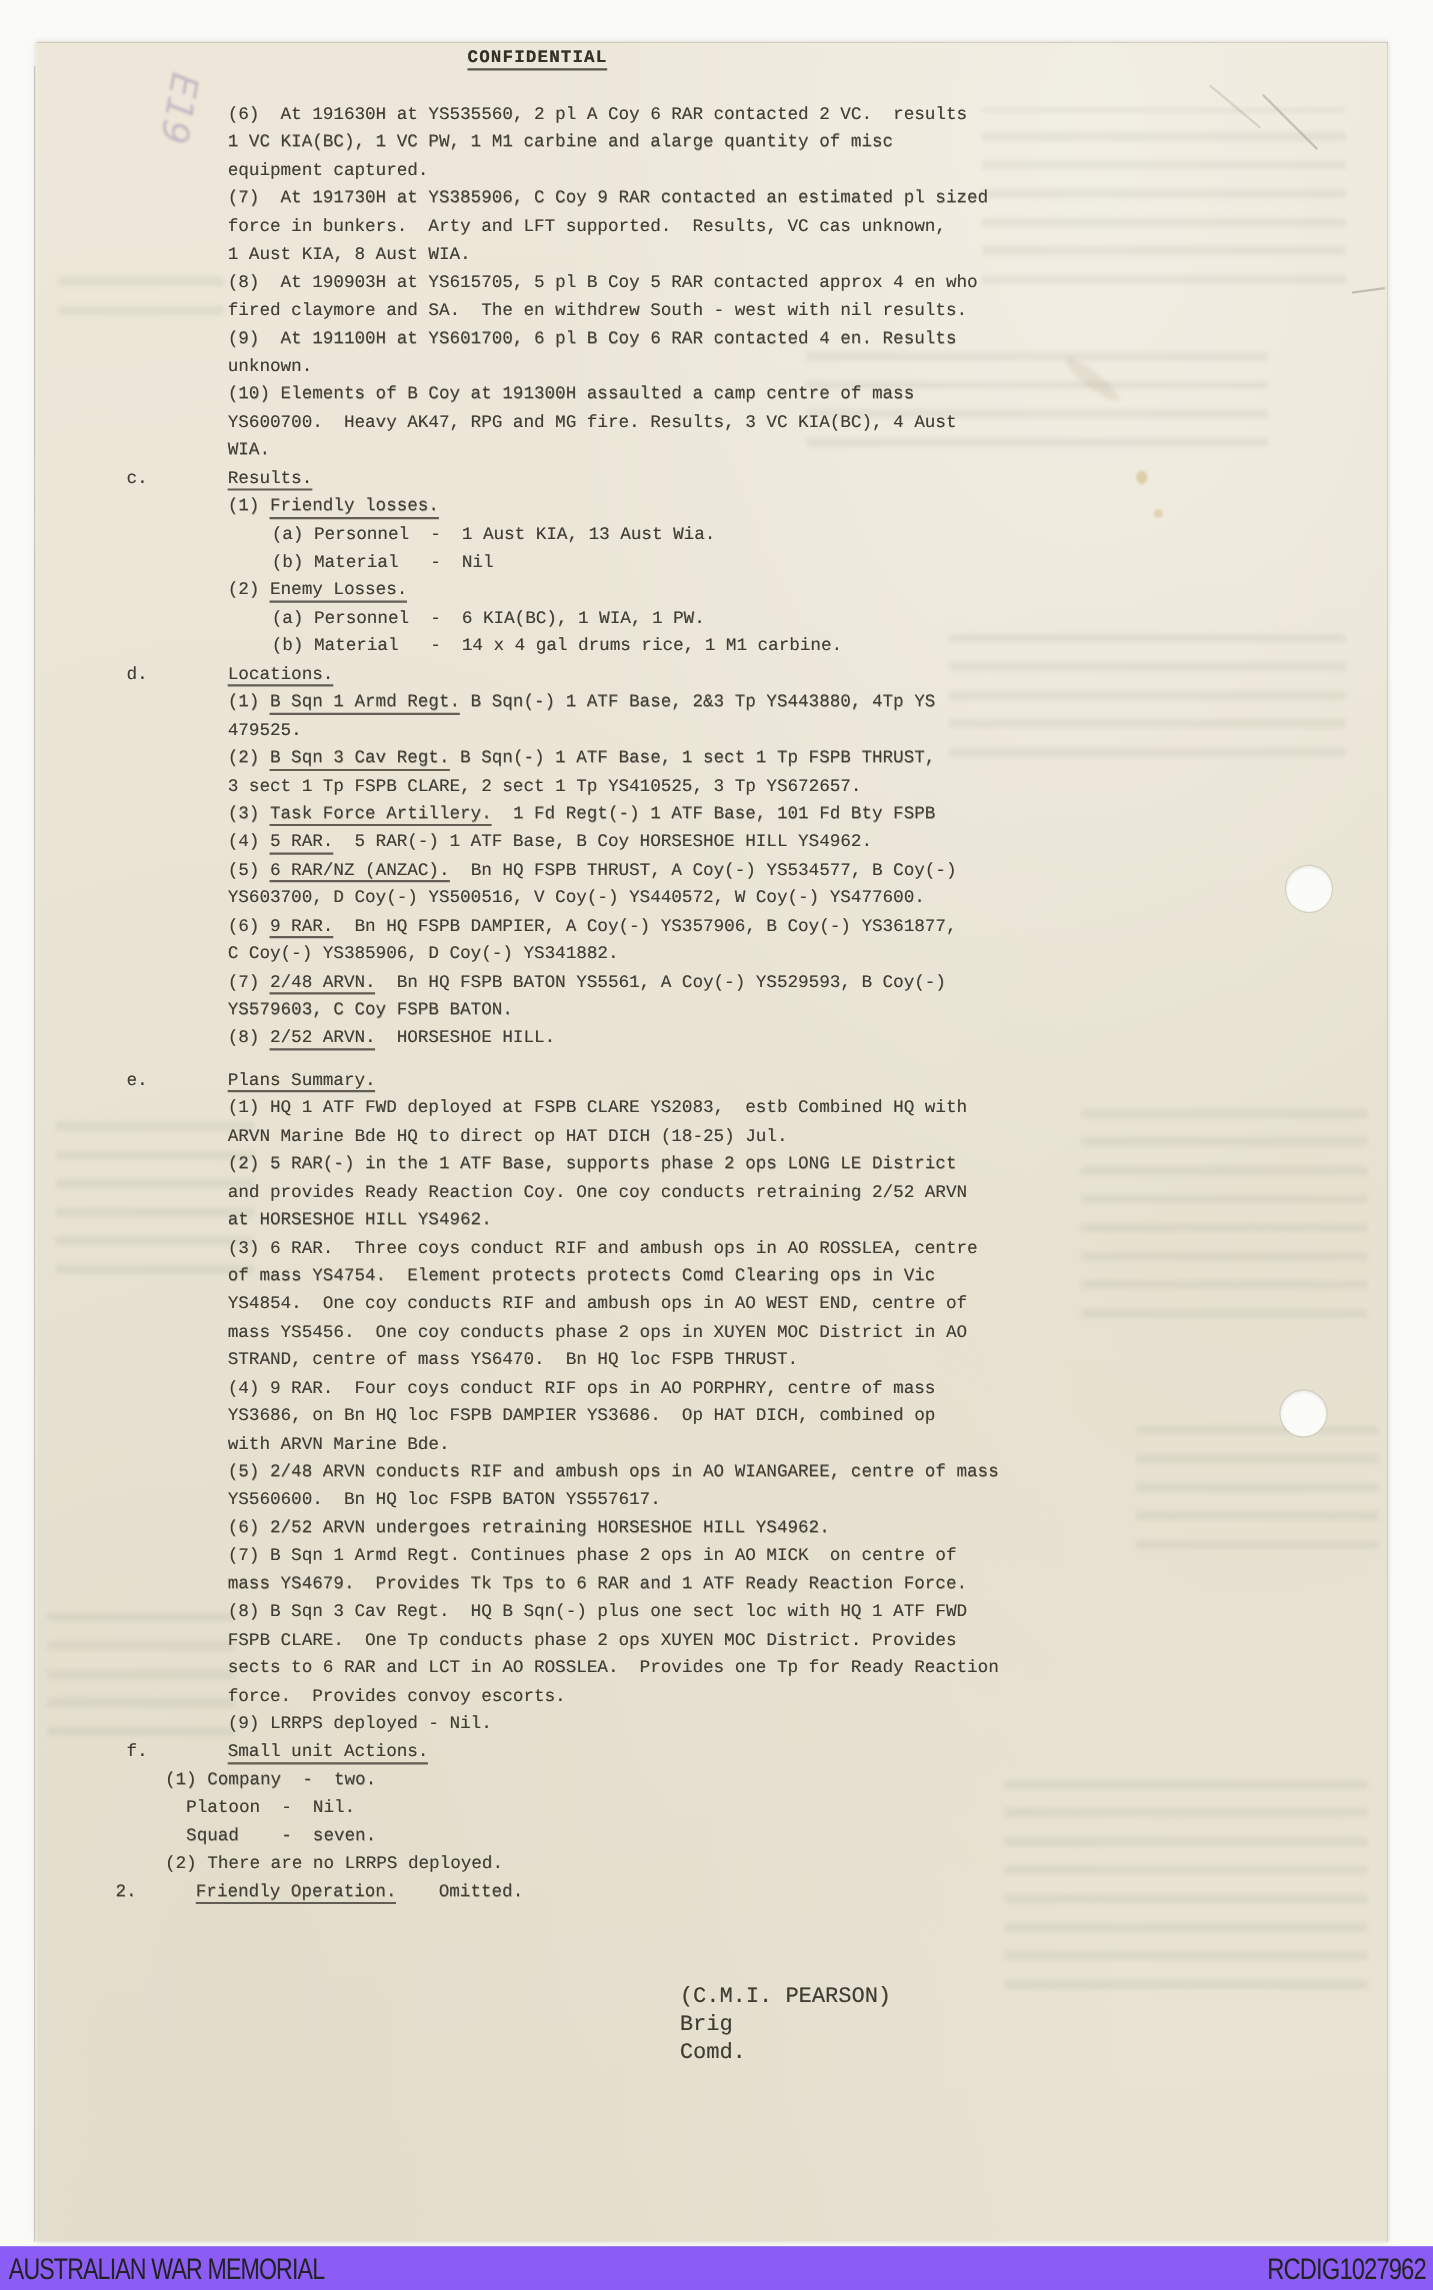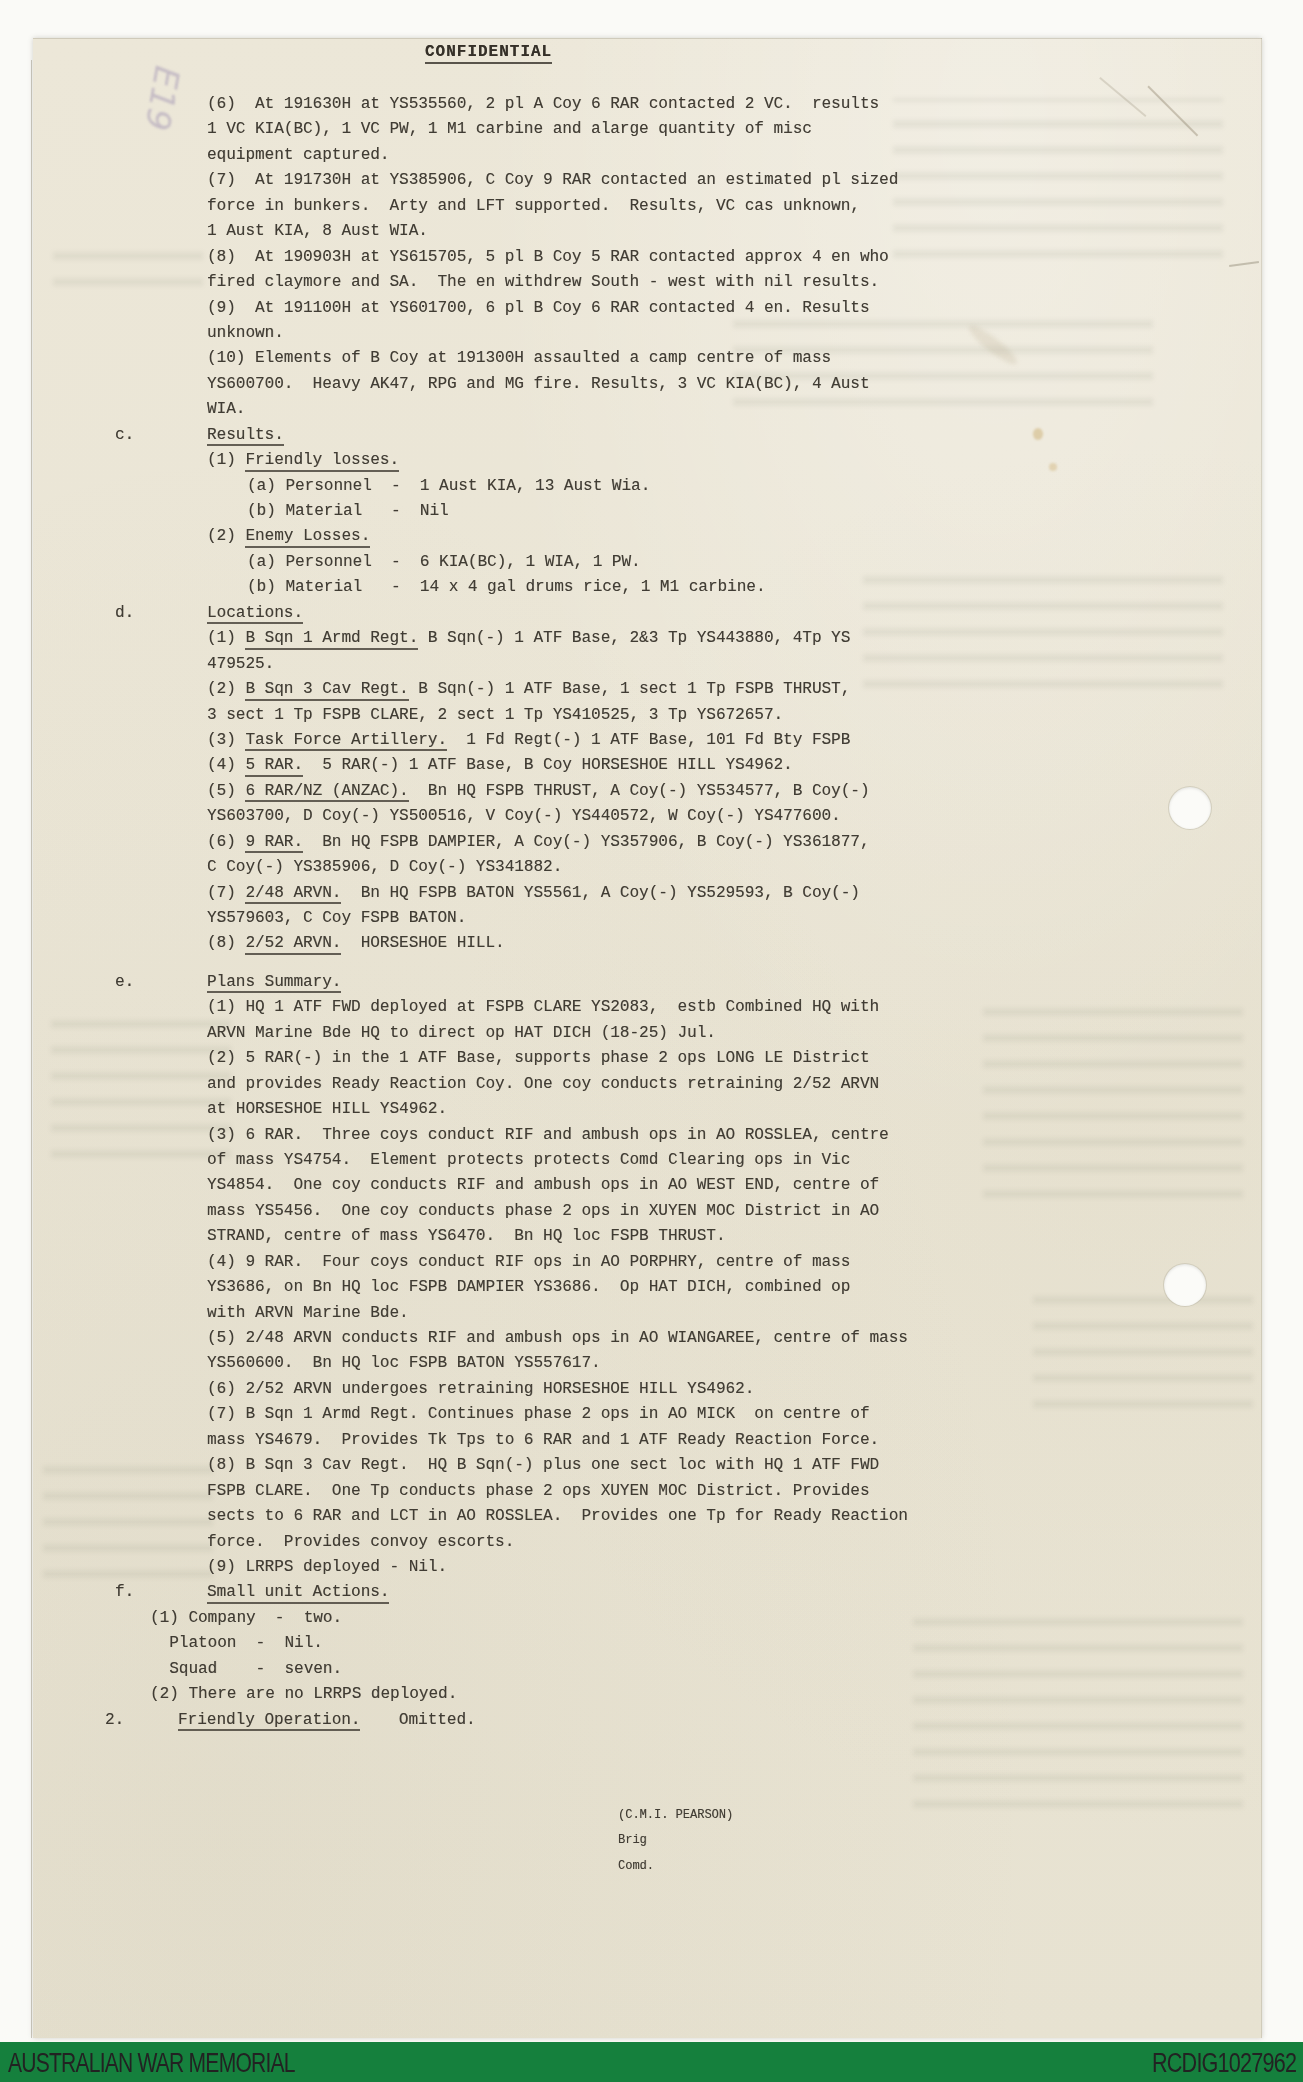--- a/index.html
+++ b/index.html
@@ -26,21 +26,21 @@
   .ln{white-space:pre;line-height:25.45px;height:25.45px;position:relative;}
   .ln.p,.ln.sect{padding-left:174px;}
   .ln.sub{padding-left:214px;}
   .ln.fitem{padding-left:117px;}
   .ln.main{padding-left:145px;}
   .ln .lbl{position:absolute;left:82px;}
   .ln.main .lbl{left:72px;}
   .ln.gap{margin-top:13px;}
   .u{border-bottom:2px solid rgba(55,50,42,0.75);padding-bottom:0.5px;}
 
-  .signature{margin-top:70px;padding-left:585px;font-size:12px;}
+  .signature{margin-top:70px;padding-left:585px;font-size:20px;}
   .signature div{line-height:25.45px;white-space:pre;}
 
   .hole{position:absolute;width:42px;height:42px;border-radius:50%;background:#fbfbf8;
     box-shadow:inset 0 1px 3px rgba(0,0,0,0.10), 0 0 0 1px rgba(185,180,162,0.45);}
   .hole.h1{left:1136px;top:749px;}
   .hole.h2{left:1131px;top:1226px;}
 
   .pencil{position:absolute;left:88px;top:48px;width:80px;font-family:"DejaVu Sans",sans-serif;
     font-style:italic;font-size:34px;color:rgba(135,118,165,0.38);transform:rotate(100deg);
     filter:blur(0.8px);}
@@ -60,21 +60,21 @@
   .sm1{left:860px;top:60px;width:330px;height:160px;}
   .sm2{left:700px;top:272px;width:420px;height:96px;}
   .sm3{left:20px;top:214px;width:150px;height:34px;}
   .sm4{left:830px;top:530px;width:360px;height:120px;}
   .sm5{left:950px;top:960px;width:260px;height:200px;}
   .sm6{left:18px;top:980px;width:180px;height:140px;}
   .sm7{left:10px;top:1420px;width:170px;height:120px;}
   .sm8{left:880px;top:1570px;width:330px;height:200px;}
   .sm9{left:1000px;top:1250px;width:220px;height:120px;}
 
-  .footer{position:absolute;left:0;top:2042px;width:1303px;height:40px;background:#15803d;}
+  .footer{position:absolute;left:0;top:2042px;width:1303px;height:40px;background:#8b5cf6;}
   .footer .left{position:absolute;left:8px;top:6px;font-family:"Liberation Sans",sans-serif;
     font-size:27px;color:#222;letter-spacing:-1px;transform:scaleX(0.78);transform-origin:left center;white-space:nowrap;}
   .footer .right{position:absolute;right:7px;top:6px;font-family:"Liberation Sans",sans-serif;
     font-size:27px;color:#222;letter-spacing:-1px;transform:scaleX(0.80);transform-origin:right center;white-space:nowrap;}
 </style>
 </head>
 <body>
 
 <div class="scan-area">
   <div class="scan-edge-line"></div>

